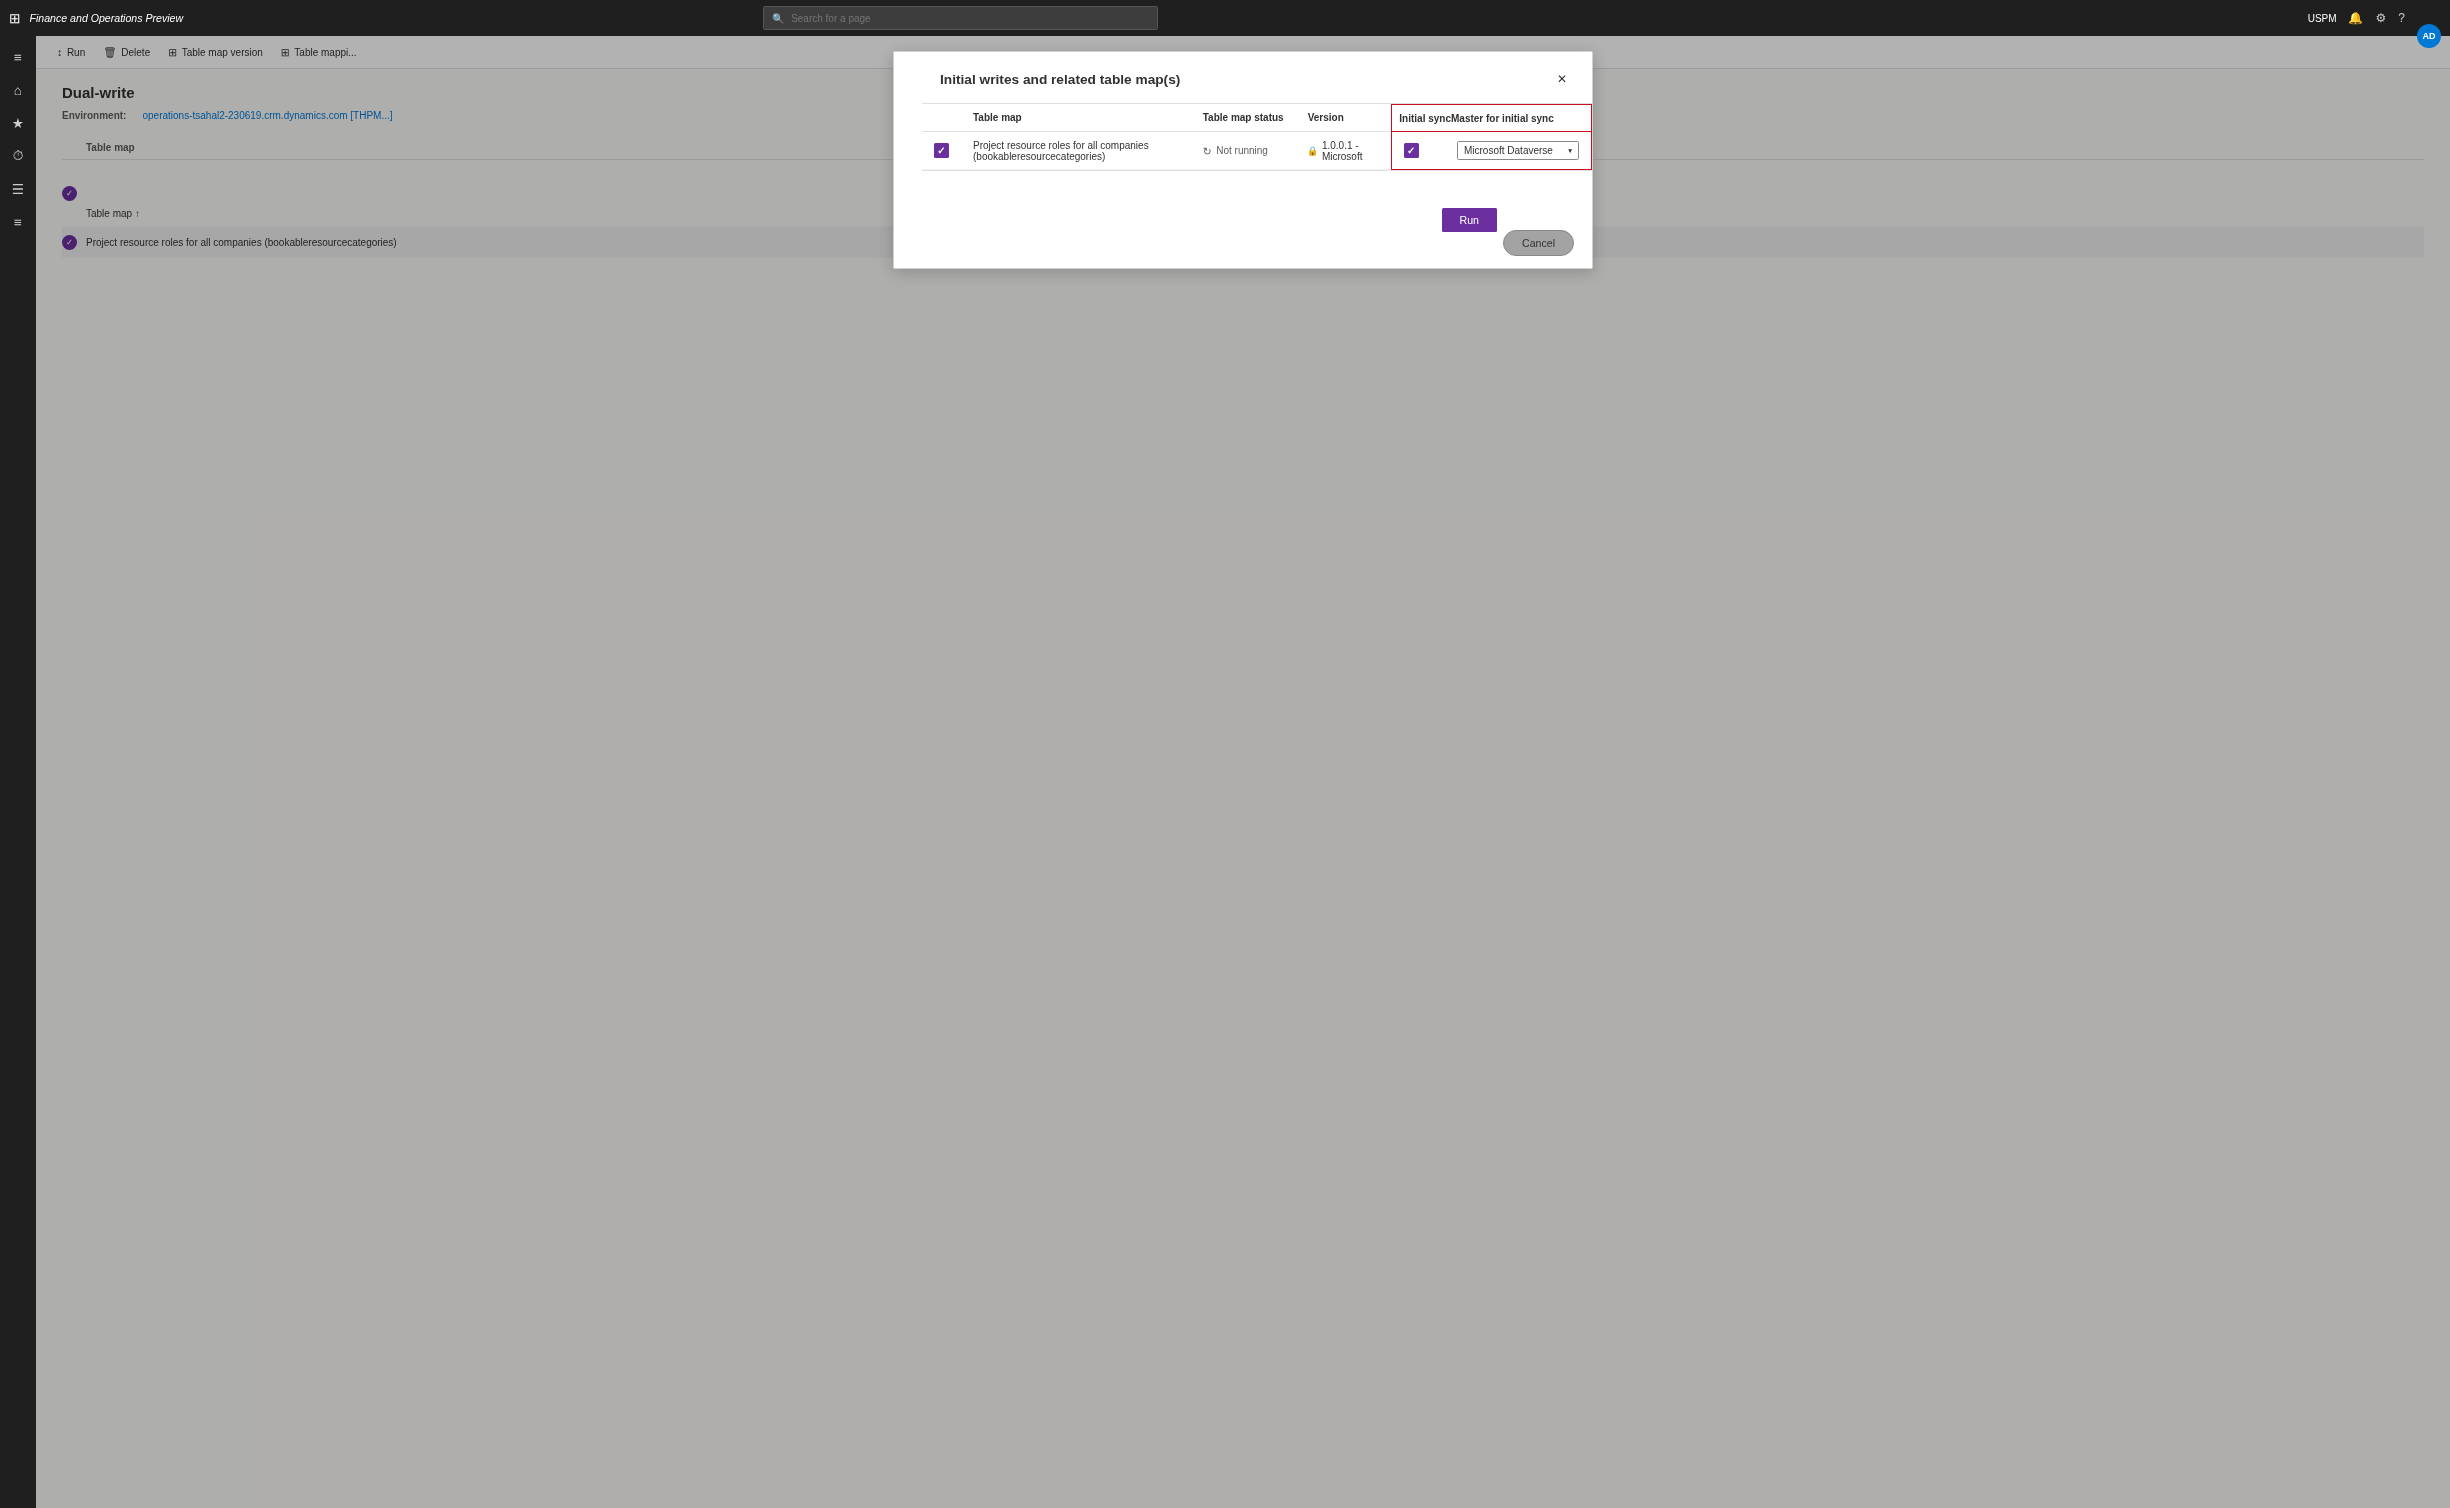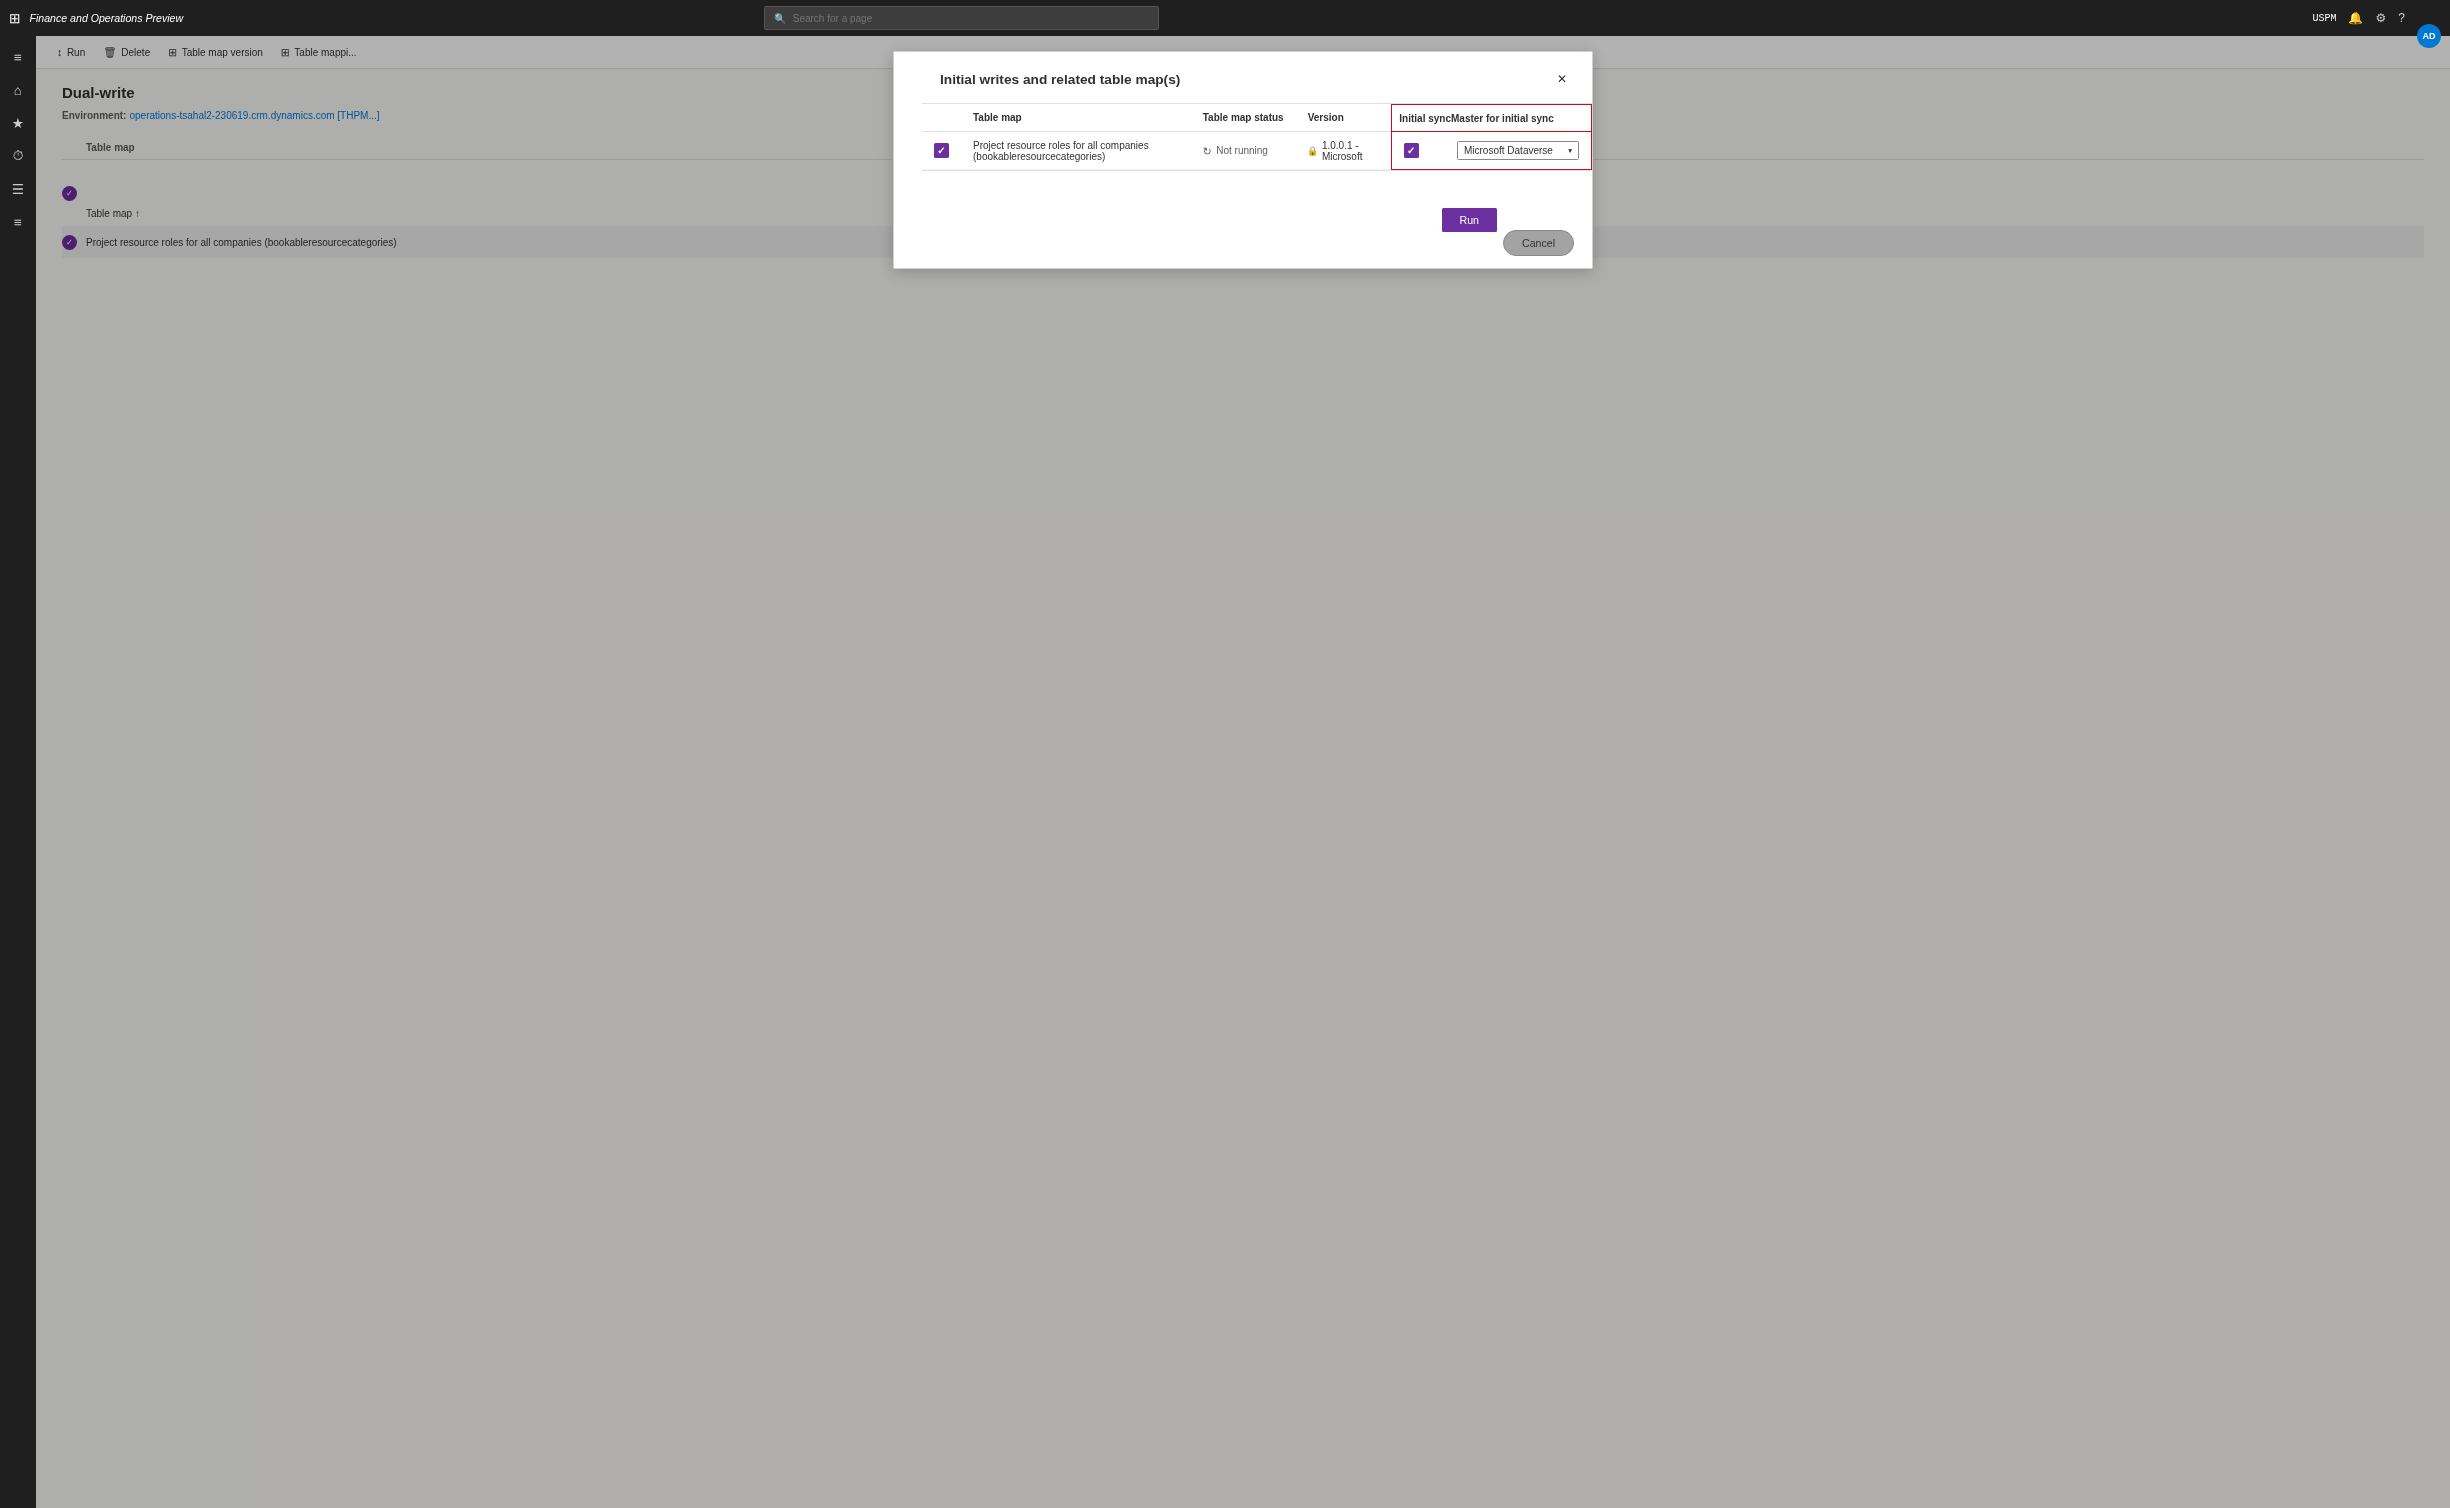--- a/index.html
+++ b/index.html
@@ -16,21 +16,21 @@
       flex: 1; max-width: 395px; margin: 0 auto;
       background: #3d3d3d; border: 0.8px solid #555; border-radius: 1.5px;
       display: flex; align-items: center; padding: 0 9px; height: 24px;
     }
     .nav-search input {
       background: transparent; border: none; outline: none; color: #ccc;
       font-size: 10px; flex: 1;
     }
     .nav-search-icon { color: #aaa; margin-right: 6px; font-size: 10px; }
     .nav-right { display: flex; align-items: center; gap: 12px; margin-left: auto; }
-    .nav-right-text { color: #fff; font-size: 10px; font-family: Liberation Mono, monospace; }
+    .nav-right-text { color: #fff; font-size: 10px; }
     .nav-icon { color: #ccc; font-size: 12px; cursor: pointer; }
     .nav-avatar {
       width: 24px; height: 24px; background: #0078d4; border-radius: 50%;
       display: flex; align-items: center; justify-content: center;
       color: #fff; font-size: 9px; font-weight: 700; cursor: pointer; margin-top: 35px;
     }
 
     
     .left-sidebar {
       position: fixed; top: 36px; left: 0; bottom: 0; width: 36px;
@@ -57,21 +57,21 @@
     .toolbar-btn {
       display: flex; align-items: center; gap: 4.6px; padding: 4.6px 9px;
       border: none; background: transparent; cursor: pointer; color: #323130;
       font-size: 10px; border-radius: 1.5px;
     }
     .toolbar-icon { font-size: 10.6px; }
 
     
     .page-content { padding: 15px 26px; }
     .page-title { font-size: 15px; font-weight: 600; color: #323130; margin-bottom: 9px; }
-    .env-row { display: flex; align-items: center; gap: 3px; font-size: 10px; color: #605e5c; margin-bottom: 15px; }
+    .env-row { display: flex; align-items: center; gap: 16px; font-size: 10px; color: #605e5c; margin-bottom: 15px; }
     .env-label { font-weight: 600; }
     .env-value { color: #0078d4; }
 
     
     .bg-table { width: 100%; }
     .bg-table-header { display: flex; align-items: center; padding: 6px 0; border-bottom: 0.8px solid #e0e0e0; }
     .bg-table-col { font-size: 10px; color: #605e5c; font-weight: 600; }
     .bg-table-row { display: flex; align-items: center; padding: 7.6px 0; border-bottom: 0.8px solid #f3f2f1; }
     .bg-table-row.selected { background: #f0f0f0; }
     .check-col { width: 24px; }

